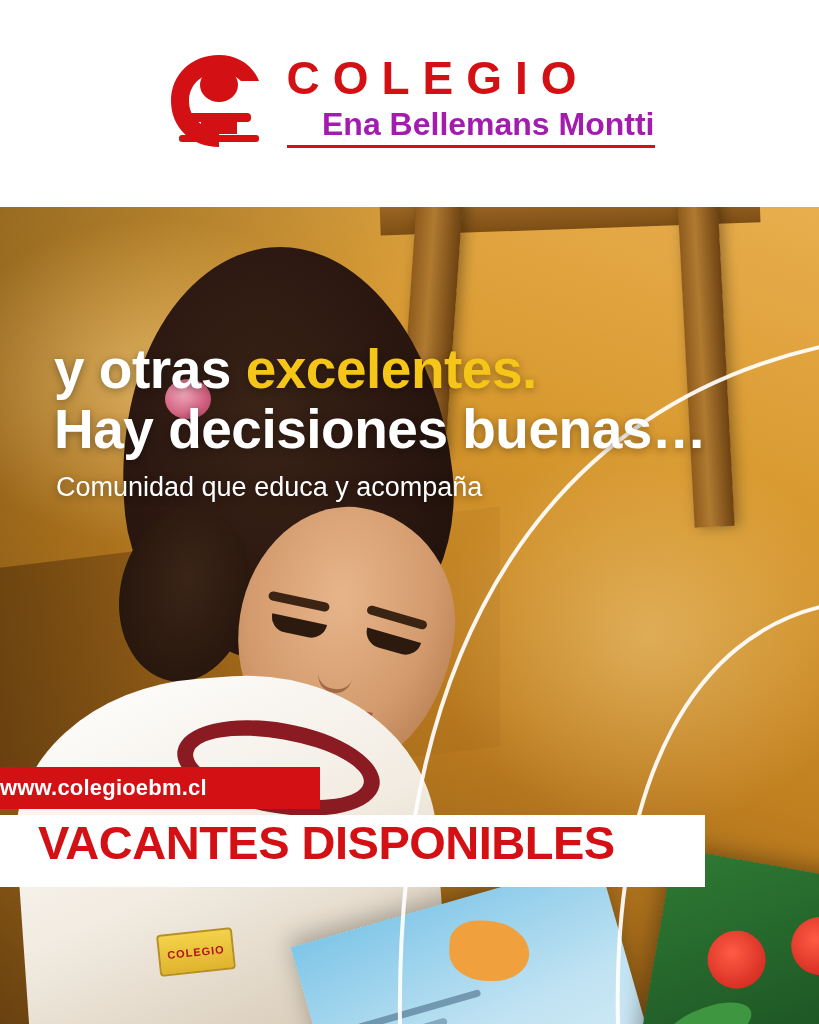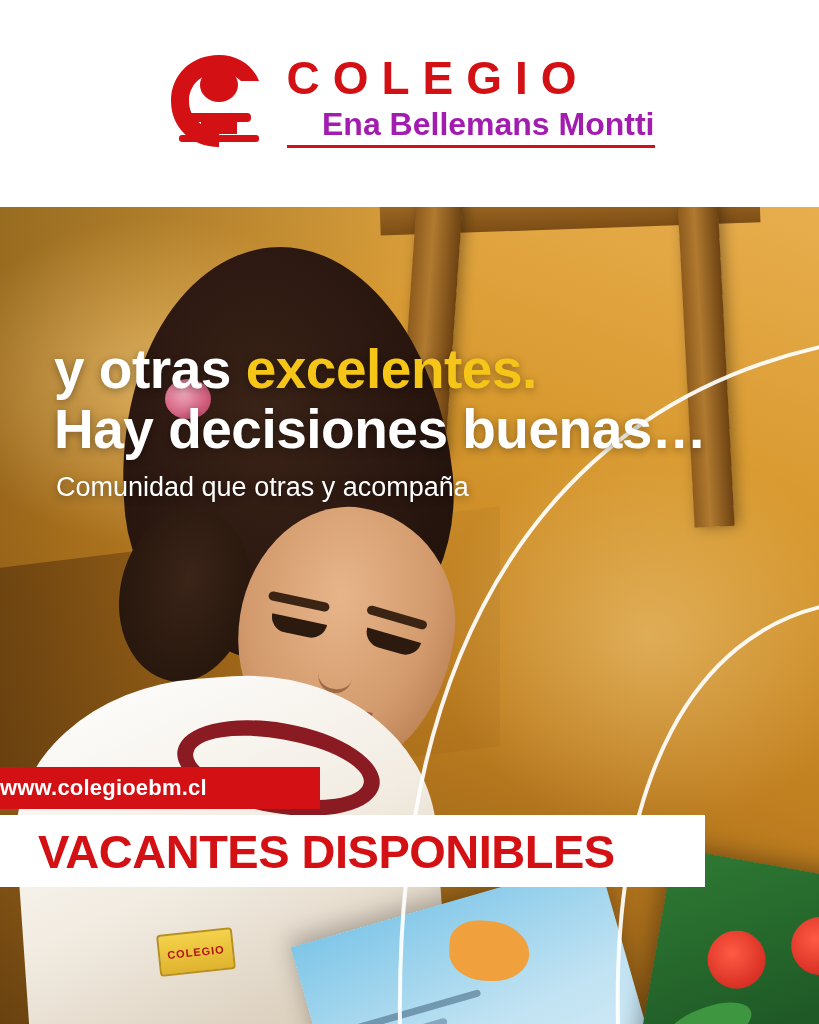--- a/index.html
+++ b/index.html
@@ -301,21 +301,21 @@
     font-weight: bold;
     letter-spacing: 0.2px;
   }
   .vacantes-bar {
     position: absolute;
     left: 0; top: 608px;
     width: 705px;
     height: 72px;
     background: #ffffff;
     display: flex;
-    align-items: center;
+    align-items: flex-start;
   }
   .vacantes-bar span {
     color: #d31014;
     font-size: 47px;
     font-weight: bold;
     padding-left: 38px;
     letter-spacing: -0.5px;
   }
 </style>
 </head>
@@ -384,21 +384,21 @@
     <path d="M 820 140 C 560 200 395 420 400 817" fill="none" stroke="#ffffff" stroke-width="4" opacity="0.92"></path>
     <path d="M 820 400 C 700 430 612 560 618 817" fill="none" stroke="#ffffff" stroke-width="4" opacity="0.92"></path>
   </svg>
 
   <div class="headline">
     <div>
       <span>y otras </span><span class="accent">excelentes.</span>
     </div>
     <div>Hay decisiones buenas…</div>
   </div>
-  <div class="subline">Comunidad que otras y acompaña</div>
+  <div class="subline">Comunidad que educa y acompaña</div>
 
   <div class="url-bar">
     <span>www.colegioebm.cl</span>
   </div>
   <div class="vacantes-bar">
     <span>VACANTES DISPONIBLES</span>
   </div>
 </div>
 
 </body></html>

